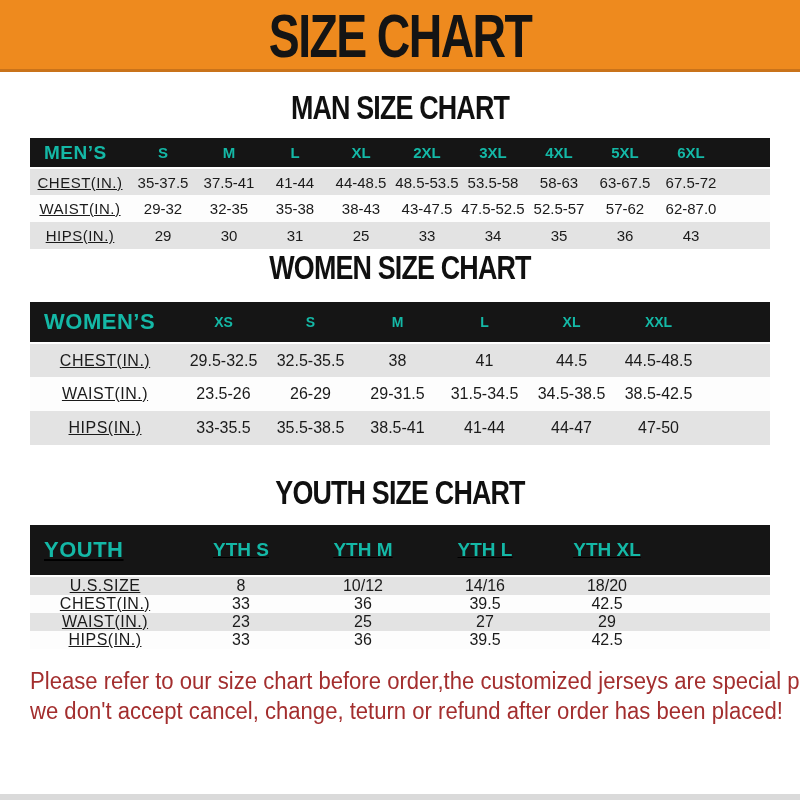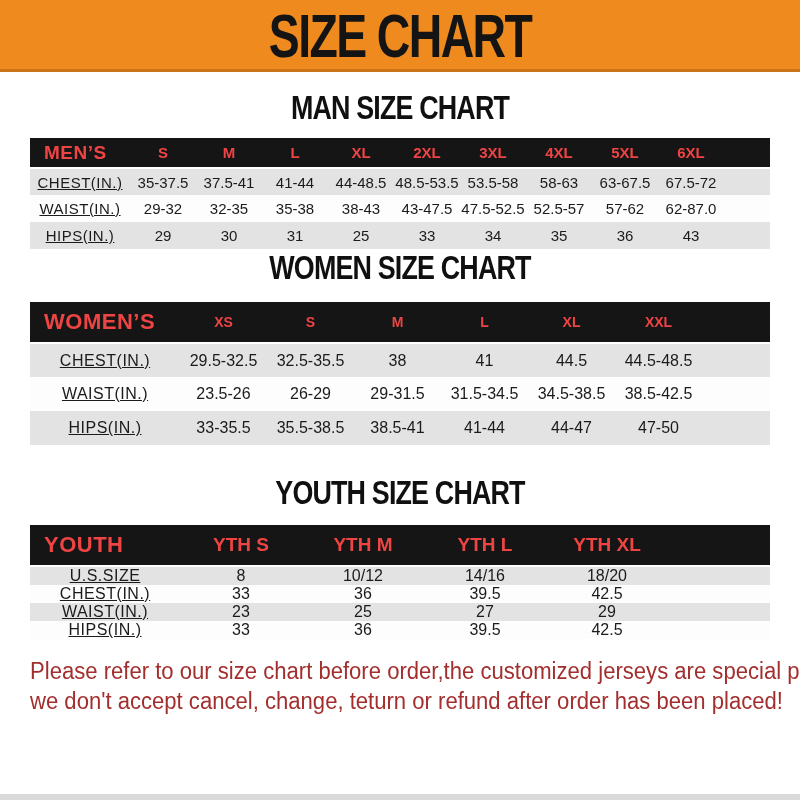--- a/index.html
+++ b/index.html
@@ -53,41 +53,41 @@
     margin: 0 auto;
     border-collapse: collapse;
     table-layout: fixed;
   }
   .section-man   .sizes-table { margin-top: 12px; }
   .section-women .sizes-table { margin-top: 16px; }
   .section-youth .sizes-table { margin-top: 14px; }
 
   .sizes-table thead th {
     background: #151515;
-    color: #ef4444;
+    color: #14b8a6;
     font-weight: bold;
     border-bottom: 2px solid #ffffff;
     padding: 0;
   }
   .sizes-table thead th.group-label {
     text-align: left;
     padding-left: 14px;
     letter-spacing: 0.5px;
     white-space: nowrap;
   }
   .t-men   thead th { font-size: 15px; }
   .t-women thead th { font-size: 14px; }
   .t-youth thead th { font-size: 19px; }
   .t-men   thead th.group-label { font-size: 19px; }
   .t-women thead th.group-label { font-size: 22px; }
   .t-youth thead th.group-label { font-size: 22px; }
 
   .t-men   thead tr { height: 30px; }
   .t-women thead tr { height: 41px; }
-  .t-youth thead tr { height: 41px; }
+  .t-youth thead tr { height: 51px; text-decoration: underline; }
 
   .sizes-table tbody tr:nth-child(odd)  { background: #E3E3E3; }
   .sizes-table tbody tr:nth-child(even) { background: #FDFDFD; }
   .t-men   tbody tr { height: 27px; }
   .t-women tbody tr { height: 34px; }
   .t-youth tbody tr { height: 15px; }
 
   .sizes-table td {
     text-align: center;
     color: #1b1b1b;

